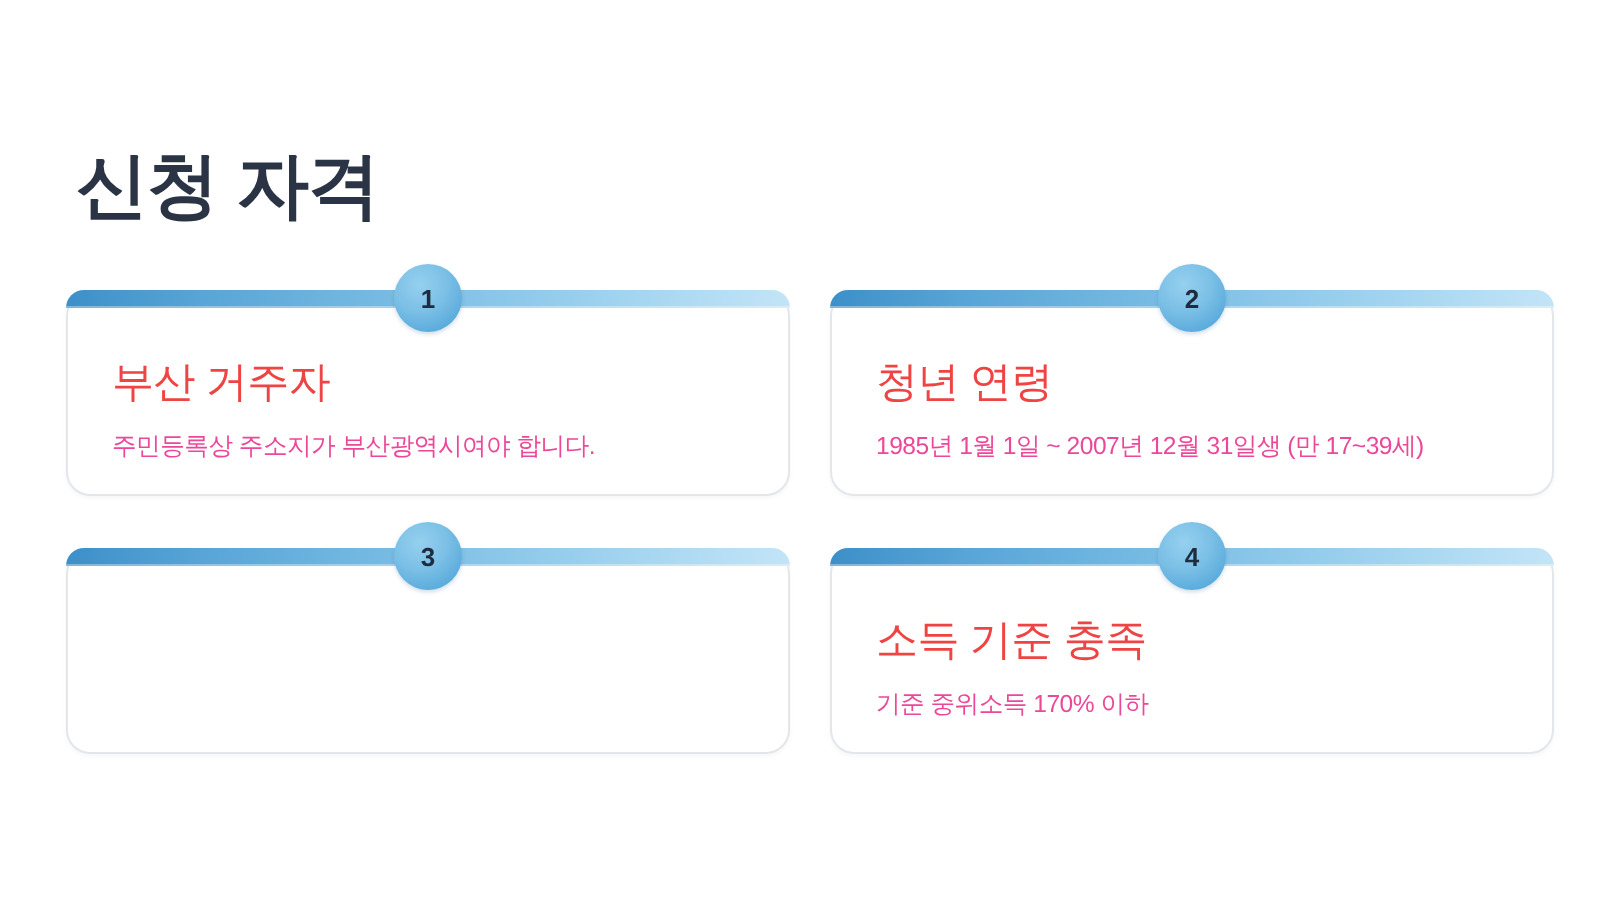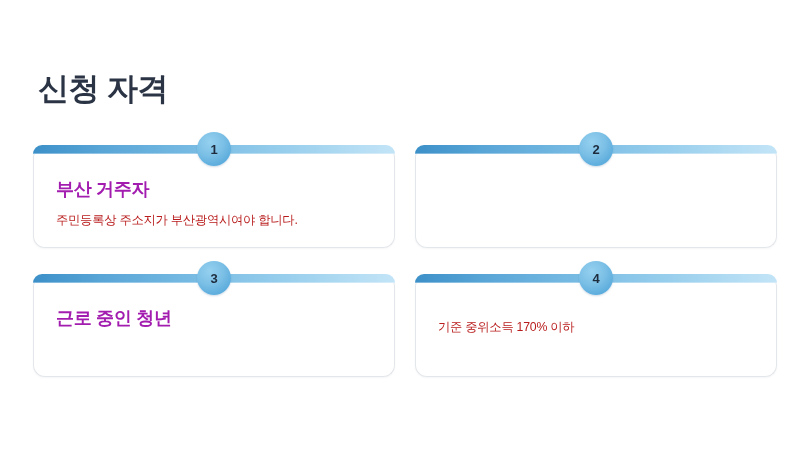--- a/index.html
+++ b/index.html
@@ -22,21 +22,21 @@
     position: absolute;
     inset: 0;
     padding: 0;
   }
 
   
   .page-title {
     position: absolute;
     left: 38px;
     top: 70px;
-    font-size: 31px;
+    font-size: 36px;
     font-weight: 700;
     letter-spacing: -0.5px;
     color: #2b3445;
     line-height: 1.25;
     white-space: nowrap;
   }
 
   
   .card-grid {
     position: absolute;
@@ -105,33 +105,33 @@
   .card-body {
     position: absolute;
     left: 0;
     right: 0;
     top: 9px;
     bottom: 0;
     padding: 24px 20px 0 22px;
   }
 
   .card-title {
-    font-size: 18px;
-    font-weight: 700;
-    color: #a21caf;
+    font-size: 21px;
+    font-weight: 400;
+    color: #ef4444;
     letter-spacing: -0.3px;
     line-height: 1.2;
     white-space: nowrap;
   }
 
   .card-desc {
     margin-top: 11px;
     font-size: 12.3px;
     font-weight: 400;
-    color: #b91c1c;
+    color: #ec4899;
     letter-spacing: -0.25px;
     line-height: 1.35;
     white-space: nowrap;
   }
 </style>
 </head>
 <body>
 
 <div class="page">
 
@@ -145,33 +145,35 @@
       <div class="card-body">
         <div class="card-title">부산 거주자</div>
         <div class="card-desc">주민등록상 주소지가 부산광역시여야 합니다.</div>
       </div>
     </div>
 
     <div class="card">
       <div class="card-bar"></div>
       <div class="card-badge">2</div>
       <div class="card-body">
+        <div class="card-title">청년 연령</div>
+        <div class="card-desc">1985년 1월 1일 ~ 2007년 12월 31일생 (만 17~39세)</div>
       </div>
     </div>
 
     <div class="card">
       <div class="card-bar"></div>
       <div class="card-badge">3</div>
       <div class="card-body">
-        <div class="card-title">근로 중인 청년</div>
       </div>
     </div>
 
     <div class="card">
       <div class="card-bar"></div>
       <div class="card-badge">4</div>
       <div class="card-body">
+        <div class="card-title">소득 기준 충족</div>
         <div class="card-desc">기준 중위소득 170% 이하</div>
       </div>
     </div>
 
   </div>
 </div>
 
 </body></html>

